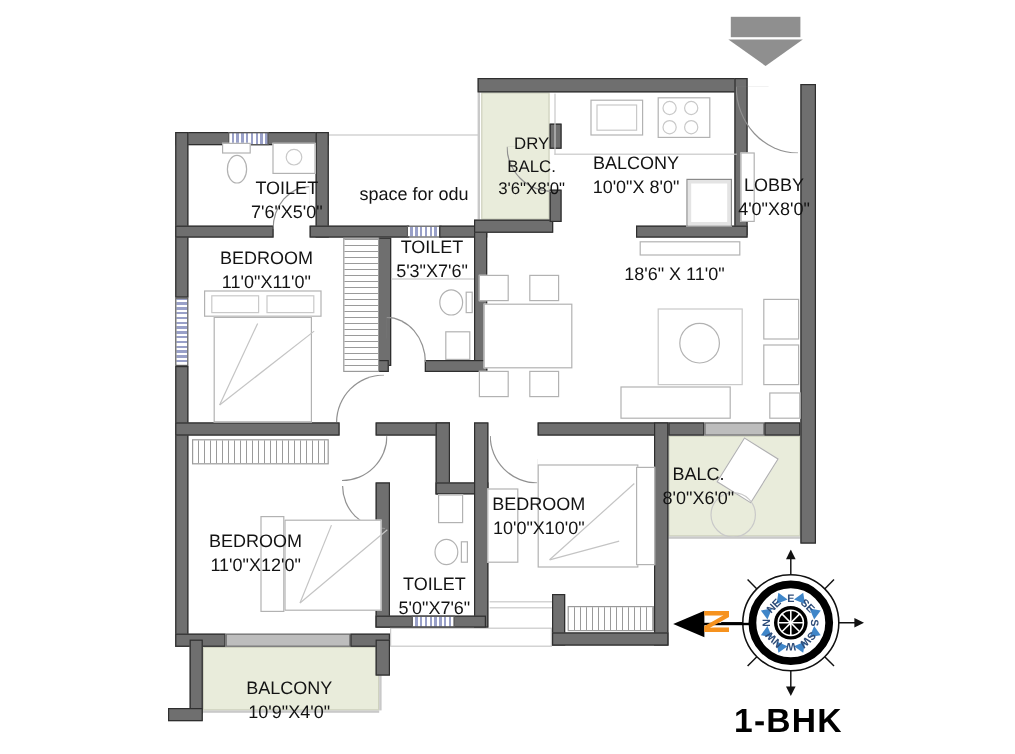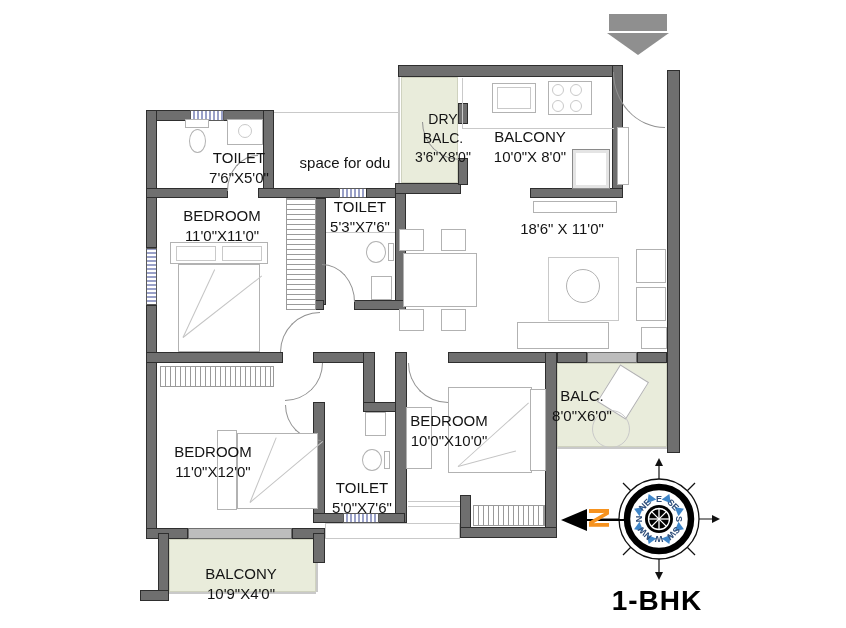--- a/index.html
+++ b/index.html
@@ -190,20 +190,24 @@
   </div>
   <div class="lbl small" style="left:430px;top:110px;">
     <span style="display:block;">DRY</span>
     <span style="display:block;">BALC.</span>
     <span style="display:block;">3'6"X8'0"</span>
   </div>
   <div class="lbl" style="left:530px;top:127px;">
     <span style="display:block;">BALCONY</span>
     <span style="display:block;">10'0"X 8'0"</span>
   </div>
+  <div class="lbl" style="left:645px;top:145px;">
+    <span style="display:block;">LOBBY</span>
+    <span style="display:block;">4'0"X8'0"</span>
+  </div>
   <div class="lbl" style="left:562px;top:219px;">
     <span style="display:block;">18'6" X 11'0"</span>
   </div>
   <div class="lbl" style="left:582px;top:386px;">
     <span style="display:block;">BALC.</span>
     <span style="display:block;">8'0"X6'0"</span>
   </div>
   <div class="lbl" style="left:449px;top:411px;">
     <span style="display:block;">BEDROOM</span>
     <span style="display:block;">10'0"X10'0"</span>

